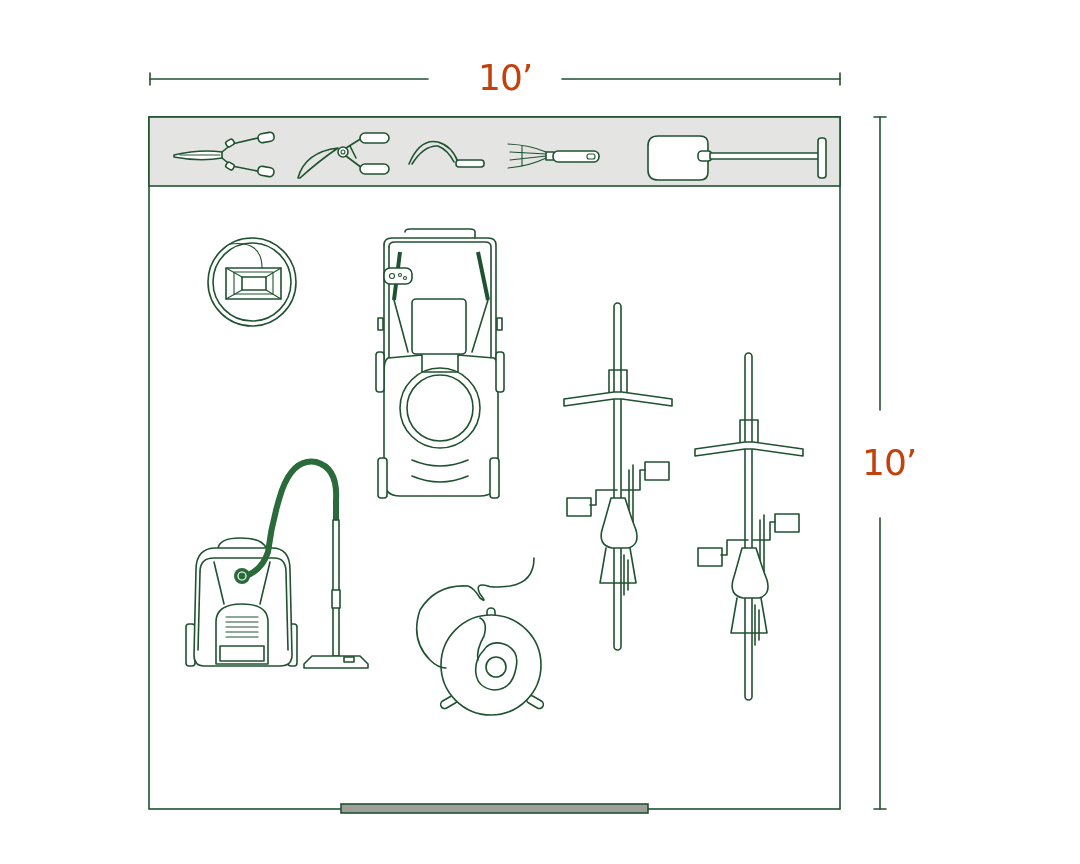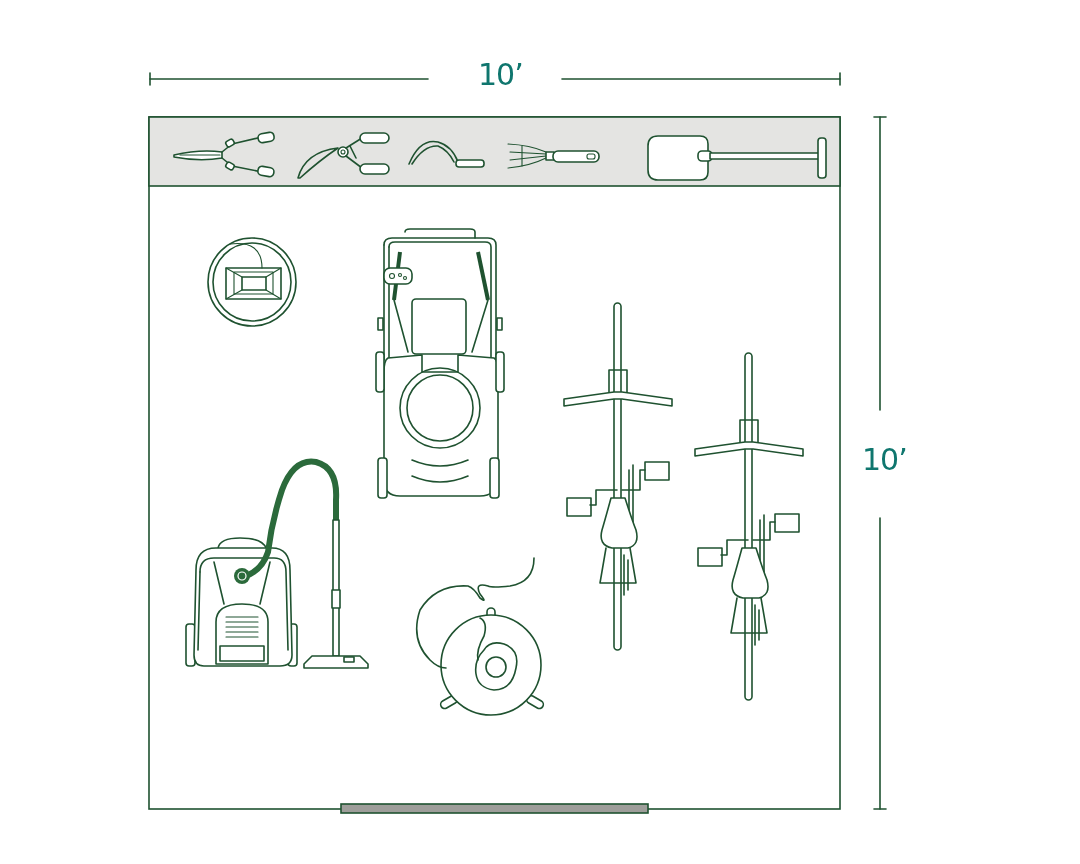--- a/index.html
+++ b/index.html
@@ -1,20 +1,20 @@
 <!DOCTYPE html>
 <html><head>
 <meta charset="utf-8">
 <style>
   html, body { margin: 0; padding: 0; background: #ffffff; }
   body { width: 1080px; height: 864px; position: relative; overflow: hidden;
          font-family: "DejaVu Sans", sans-serif; }
   #stage { position: absolute; left: 0; top: 0; width: 1080px; height: 864px; }
-  .dim-label { position: absolute; color: #0f766e; font-family: "DejaVu Sans", sans-serif;
-               font-size: 30px; line-height: 1; letter-spacing: -1px; text-align: center; }
+  .dim-label { position: absolute; color: #c2410c; font-family: "DejaVu Sans", sans-serif;
+               font-size: 36px; line-height: 1; letter-spacing: -1px; text-align: center; }
   #dim-top-label { left: 478px; top: 60px; }
   #dim-right-label { left: 862px; top: 445px; }
   svg .ln { fill: none; stroke: #1f5230; stroke-width: 1.6; stroke-linecap: round; stroke-linejoin: round; }
   svg .ln-thin { fill: none; stroke: #1f5230; stroke-width: 1.1; stroke-linecap: round; stroke-linejoin: round; }
   svg .fillw { fill: #ffffff; stroke: #1f5230; stroke-width: 1.6; stroke-linejoin: round; }
   svg .hose { fill: none; stroke: #2b6a3b; stroke-width: 6; stroke-linecap: round; }
 </style>
 </head>
 <body>
 

